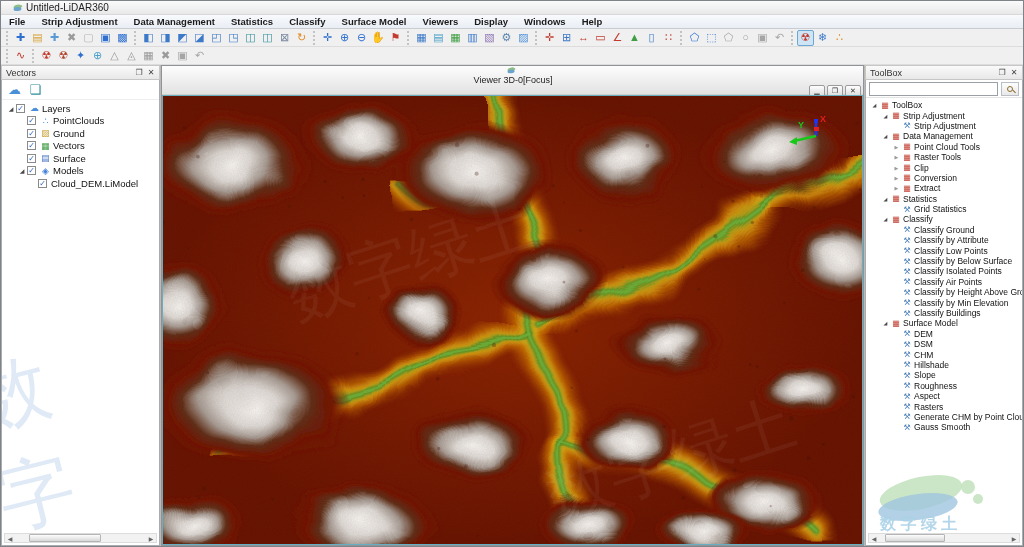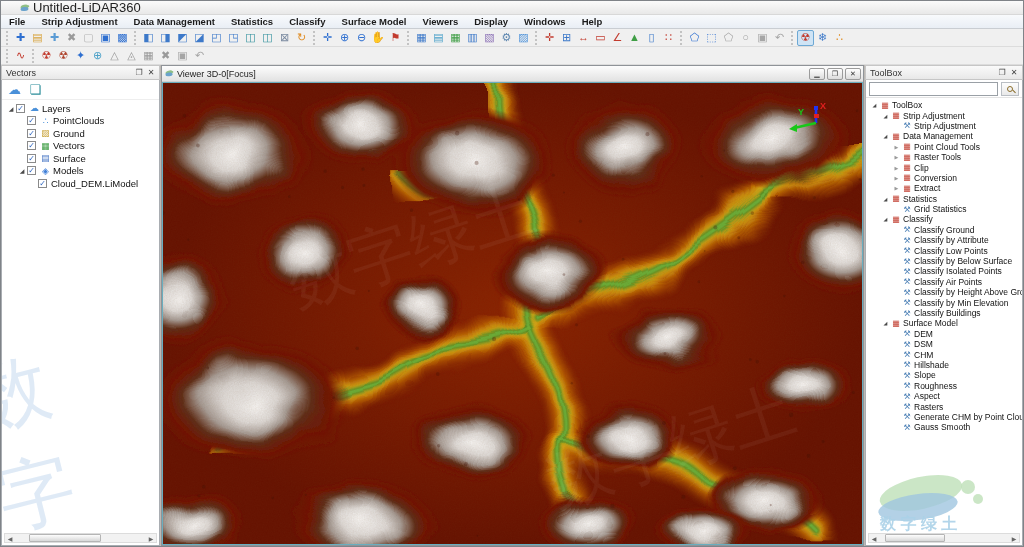--- a/index.html
+++ b/index.html
@@ -3,21 +3,21 @@
 <meta charset="utf-8">
 <style>
   * { margin:0; padding:0; box-sizing:border-box; }
   html,body { width:1024px; height:547px; overflow:hidden;
     font-family:"Liberation Sans", sans-serif; background:#e4e2de; }
   .window { width:1024px; height:547px; border:1px solid #7f8388;
     display:flex; flex-direction:column; background:#f0f0f0; }
 
   
   .title-bar { height:14px; background:linear-gradient(#fbfbfb,#e8e8e8);
-    display:flex; align-items:center; padding-left:19px; font-size:13px; color:#222;
+    display:flex; align-items:center; padding-left:12px; font-size:10px; color:#222;
     border-bottom:1px solid #d8d8d8; }
   .title-bar .app-logo { margin-right:3px; display:inline-flex; }
   .menu-bar { height:14px; background:linear-gradient(#f8fafc,#e9eef5);
     display:flex; align-items:center; font-size:9.5px; font-weight:bold; color:#1a1a1a;
     border-bottom:1px solid #c9cdd2; }
   .menu-item { padding:0 8px; height:100%; display:flex; align-items:center; cursor:default; }
 
   
   .toolbar { height:18px; background:#f0f0f0; display:flex; align-items:center;
     border-bottom:1px solid #dcdcdc; padding-left:2px; }
@@ -75,23 +75,23 @@
 
   .hscroll { position:absolute; left:2px; right:2px; bottom:2px; height:10px; background:#f2f2f2;
     border:1px solid #dcdcdc; display:flex; align-items:center; }
   .hs-arrow { width:10px; font-size:6px; color:#666; text-align:center; flex:none; }
   .hs-thumb { height:8px; background:linear-gradient(#fdfdfd,#d8d8d8); border:1px solid #b5b5b5;
     border-radius:1px; }
 
   
   .viewer-window { flex:1; display:flex; flex-direction:column; border:1px solid #8f9398;
     background:#f0f0f0; min-width:0; }
-  .viewer-titlebar { height:16px; background:linear-gradient(#fdfdfd,#e2e2e2);
+  .viewer-titlebar { height:29px; background:linear-gradient(#fdfdfd,#e2e2e2);
     display:flex; align-items:center; padding:0 2px 0 3px; font-size:9px; color:#222;
-    border-bottom:1px solid #cfcfcf; }
+    border-bottom:1px solid #cfcfcf;flex-direction:column; }
   .viewer-titlebar .app-logo { margin-right:3px; display:inline-flex; }
   .vt-btns { margin-left:auto; display:flex; gap:2px; }
   .vt-btn { width:16px; height:12px; border:1px solid #9b9b9b; border-radius:2px;
     background:linear-gradient(#fefefe,#dcdcdc); font-size:7px; line-height:10px;
     text-align:center; color:#333; }
   .viewer-canvas { flex:1; position:relative; border:1px solid #69aebe; overflow:hidden;
     background:#701600; cursor:crosshair; }
   .viewer-canvas svg.terrain { position:absolute; inset:0; width:100%; height:100%; display:block; }
   .axis-gizmo { position:absolute; top:18px; right:30px; width:46px; height:40px; }
   .vp-watermark { position:absolute; font-size:64px; color:rgba(255,255,255,0.05);

